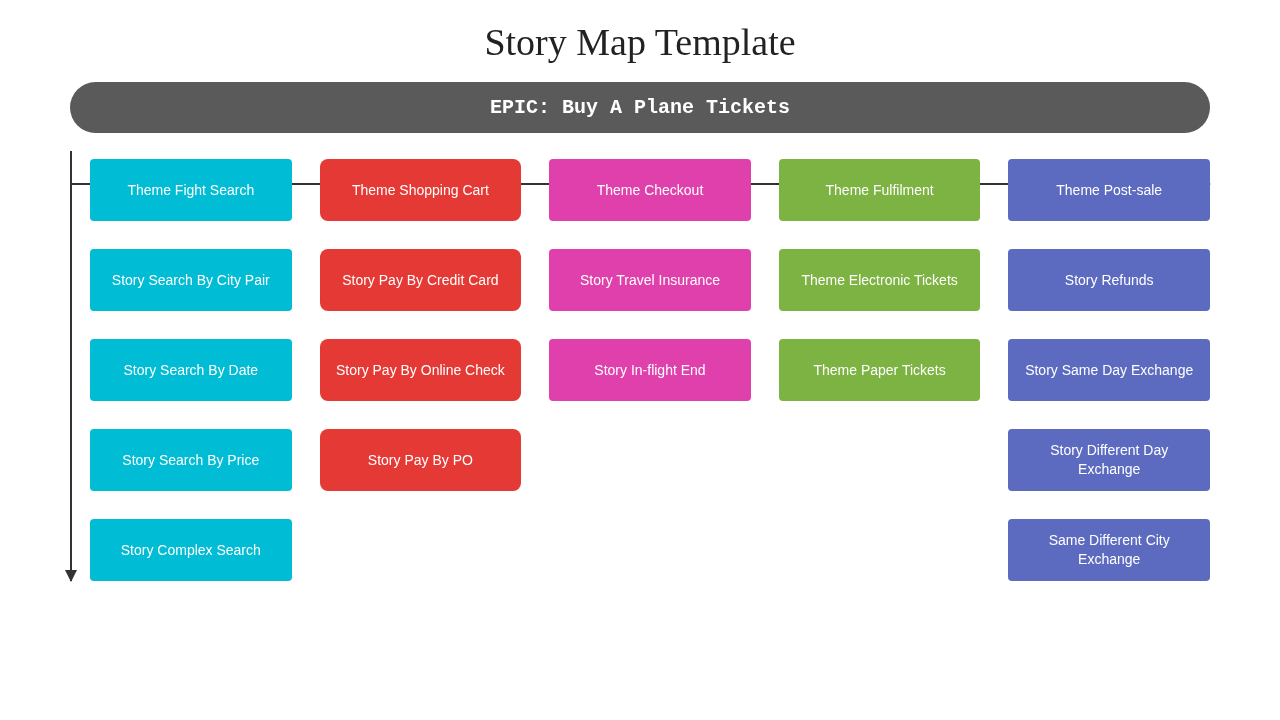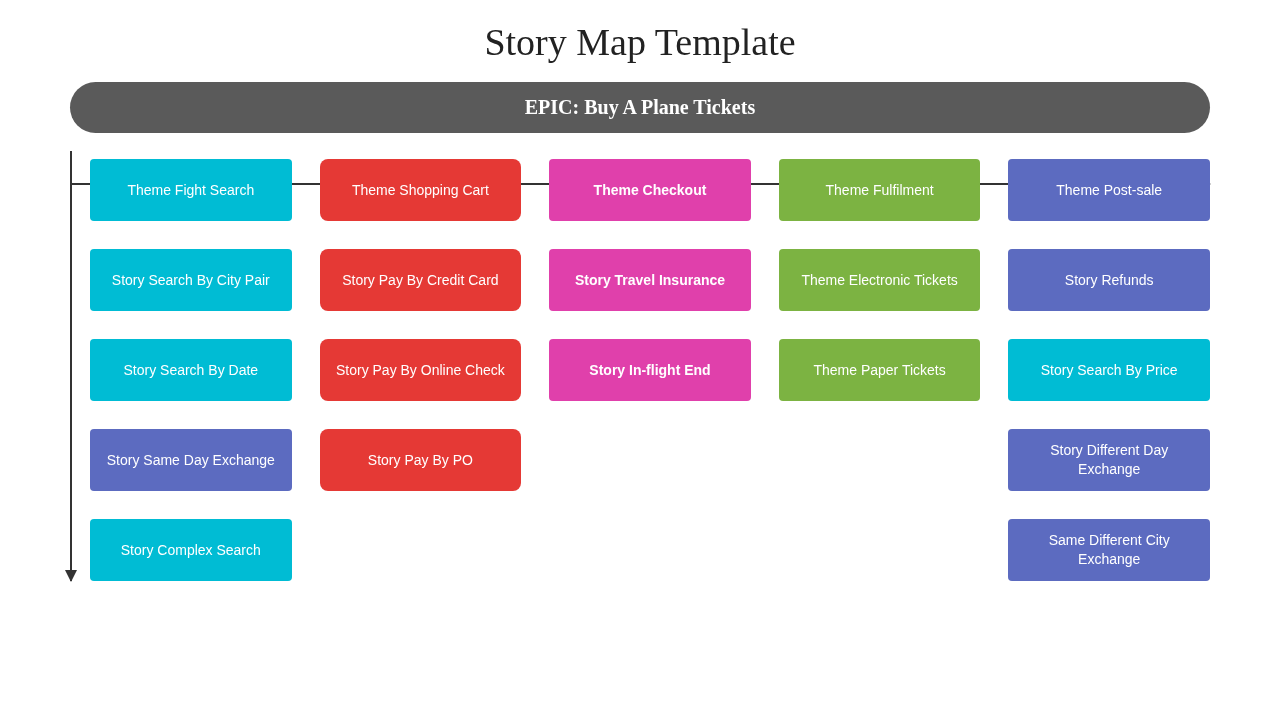--- a/index.html
+++ b/index.html
@@ -30,21 +30,21 @@
       padding: 14px 0;
       text-align: center;
       margin-bottom: 18px;
       margin-left: 30px;
       margin-right: 30px;
     }
     .epic-bar span {
       color: #fff;
       font-size: 20px;
       font-weight: bold;
-      font-family: Liberation Serif, serif;
+      font-family: Liberation Mono, monospace;
     }
     .flow-area {
       position: relative;
       margin-left: 30px;
       margin-right: 30px;
     }
     
     .h-arrow {
       position: absolute;
       top: 32px;
@@ -99,21 +99,21 @@
       font-family: Arial, sans-serif;
       font-size: 14px;
       line-height: 1.35;
       min-height: 62px;
       display: flex;
       align-items: center;
       justify-content: center;
     }
     .cyan { background: #00bcd4; }
     .red { background: #e53935; border-radius: 8px; }
-    .magenta { background: #e040ab; font-weight: bold; }
+    .magenta { background: #e040ab; }
     .green { background: #7cb342; }
     .purple { background: #5c6bc0; }
     .empty { background: transparent; }
   </style>
 </head>
 <body>
 
 <div class="page">
   <h1 class="title">Story Map Template</h1>
 
@@ -132,22 +132,22 @@
         <div class="card purple">Theme Post-sale</div>
         <div class="card cyan">Story Search By City Pair</div>
         <div class="card red">Story Pay By Credit Card</div>
         <div class="card magenta">Story Travel Insurance</div>
         <div class="card green">Theme Electronic Tickets</div>
         <div class="card purple">Story Refunds</div>
         <div class="card cyan">Story Search By Date</div>
         <div class="card red">Story Pay By Online Check</div>
         <div class="card magenta">Story In-flight End</div>
         <div class="card green">Theme Paper Tickets</div>
+        <div class="card purple">Story Same Day Exchange</div>
         <div class="card cyan">Story Search By Price</div>
-        <div class="card purple">Story Same Day Exchange</div>
         <div class="card red">Story Pay By PO</div>
         <div class="card empty"></div>
         <div class="card empty"></div>
         <div class="card purple">Story Different Day Exchange</div>
         <div class="card cyan">Story Complex Search</div>
         <div class="card empty"></div>
         <div class="card empty"></div>
         <div class="card empty"></div>
         <div class="card purple">Same Different City Exchange</div>
       </div>

